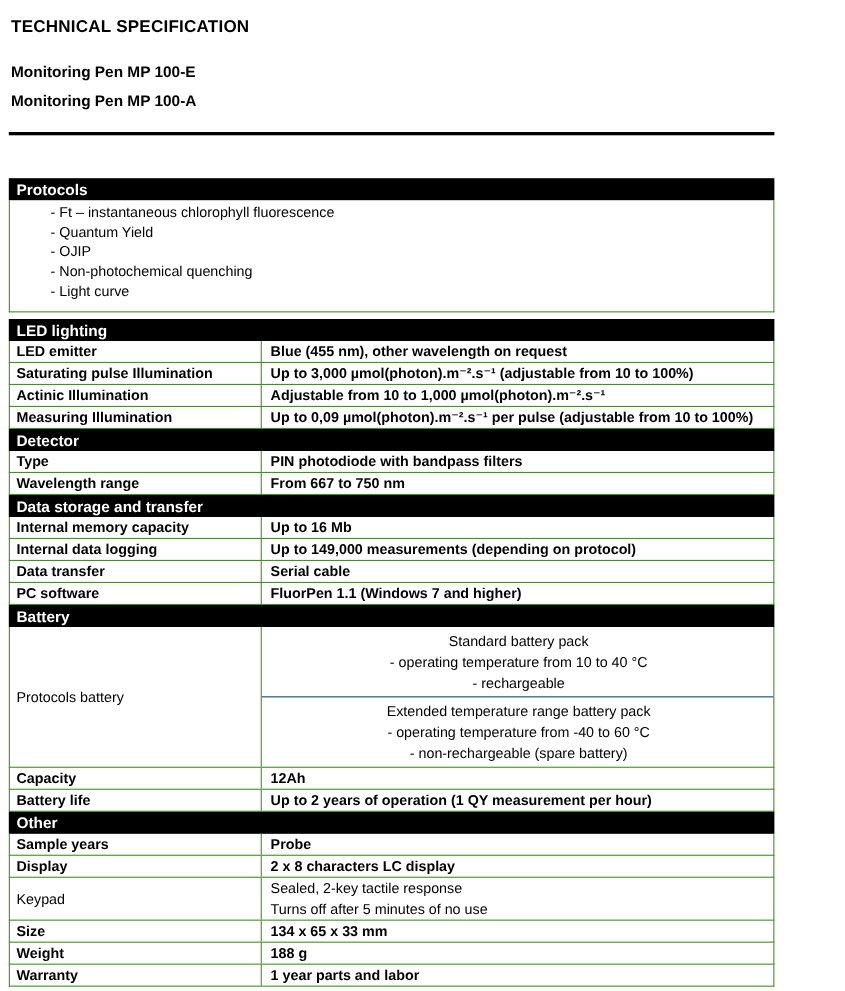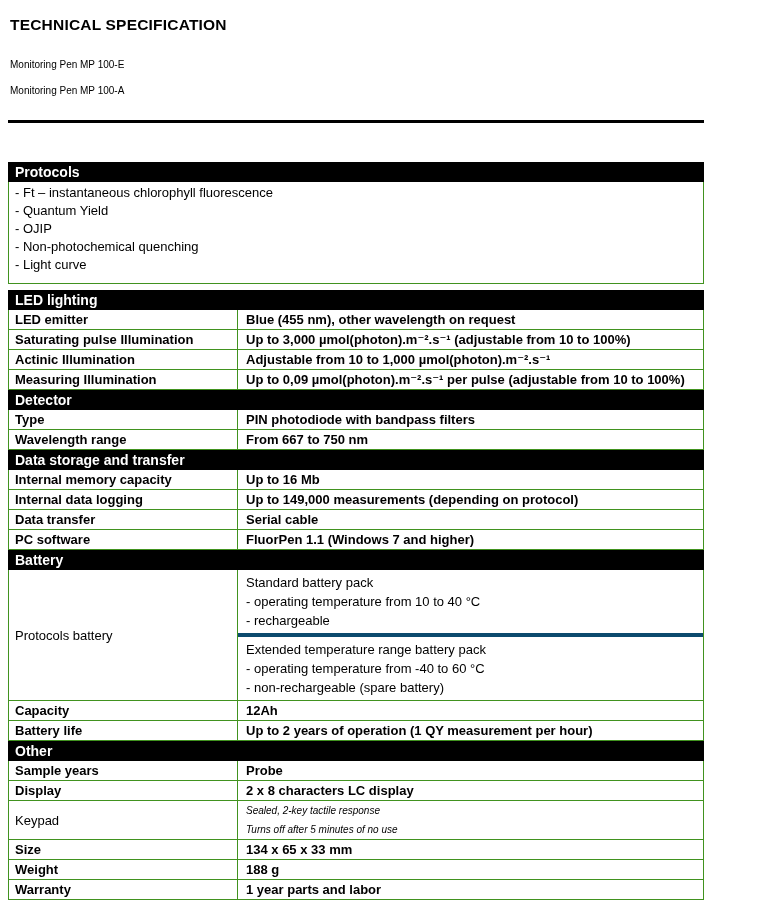--- a/index.html
+++ b/index.html
@@ -8,21 +8,21 @@
     font-family:"Liberation Sans","DejaVu Sans",sans-serif;
     color:#000000; -webkit-font-smoothing:antialiased;
   }
   .doc { position:absolute; top:0; left:0; width:712px; }
 
   .title {
     margin:16px 0 0 10px;
     font-size:15.5px; font-weight:bold; letter-spacing:0.2px;
   }
   .subtitle-line {
-    margin:0 0 0 10px; font-size:10px; line-height:26px;
+    margin:0 0 0 10px; font-size:14px; line-height:26px;font-weight:bold;
   }
   .subtitle-block { margin-top:18px; }
 
   .rule {
     margin:16px 8px 0 8px; height:0;
     border:none; border-top:3px solid #000000;
   }
 
   .tables { margin:39px 8px 0 8px; }
 
@@ -32,21 +32,21 @@
     height:20px; line-height:20px; padding-left:7px;
     box-sizing:border-box;
   }
 
   
   .proto-body {
     border:1px solid #41921F; border-top:none;
     padding:2px 6px 9px 6px; box-sizing:border-box;
     font-size:13px; line-height:18px;
   }
-  .proto-item { white-space:pre; }
+  .proto-item { white-space:pre;margin-left:31px; }
 
   .section-gap { height:6px; }
 
   
   .row {
     display:flex; box-sizing:border-box;
     border:1px solid #41921F; border-top:none;
     font-size:13px;
   }
   .cell { box-sizing:border-box; }
@@ -59,28 +59,28 @@
   .value-cell {
     flex:1 1 auto;
     padding:2px 6px 1px 8px; line-height:16px;
     display:flex; align-items:center;
   }
   .row.std { min-height:20px;font-weight:bold; }
 
   
   .value-col { flex:1 1 auto; display:flex; flex-direction:column; padding:0; }
   .pack {
-    padding:3px 6px 3px 8px; line-height:19px; font-size:13px;
-  }
-  .pack + .pack { border-top:4px solid #0c4a6e; }
+    padding:3px 6px 3px 8px; line-height:19px; font-size:13px;text-align:center;
+  }
+  .pack + .pack { border-top:1px solid #0c4a6e; }
 
   
   .value-multiline {
-    flex:1 1 auto; padding:0 6px 0 8px; line-height:19px; font-size:10px;
-    display:flex; flex-direction:column; justify-content:center;font-style:italic;
+    flex:1 1 auto; padding:0 6px 0 8px; line-height:19px; font-size:13px;
+    display:flex; flex-direction:column; justify-content:center;
   }
   .row.tall2 { min-height:38px; }
 </style>
 </head>
 <body>
 
 <div class="doc">
 
   <div class="title">TECHNICAL SPECIFICATION</div>
 

